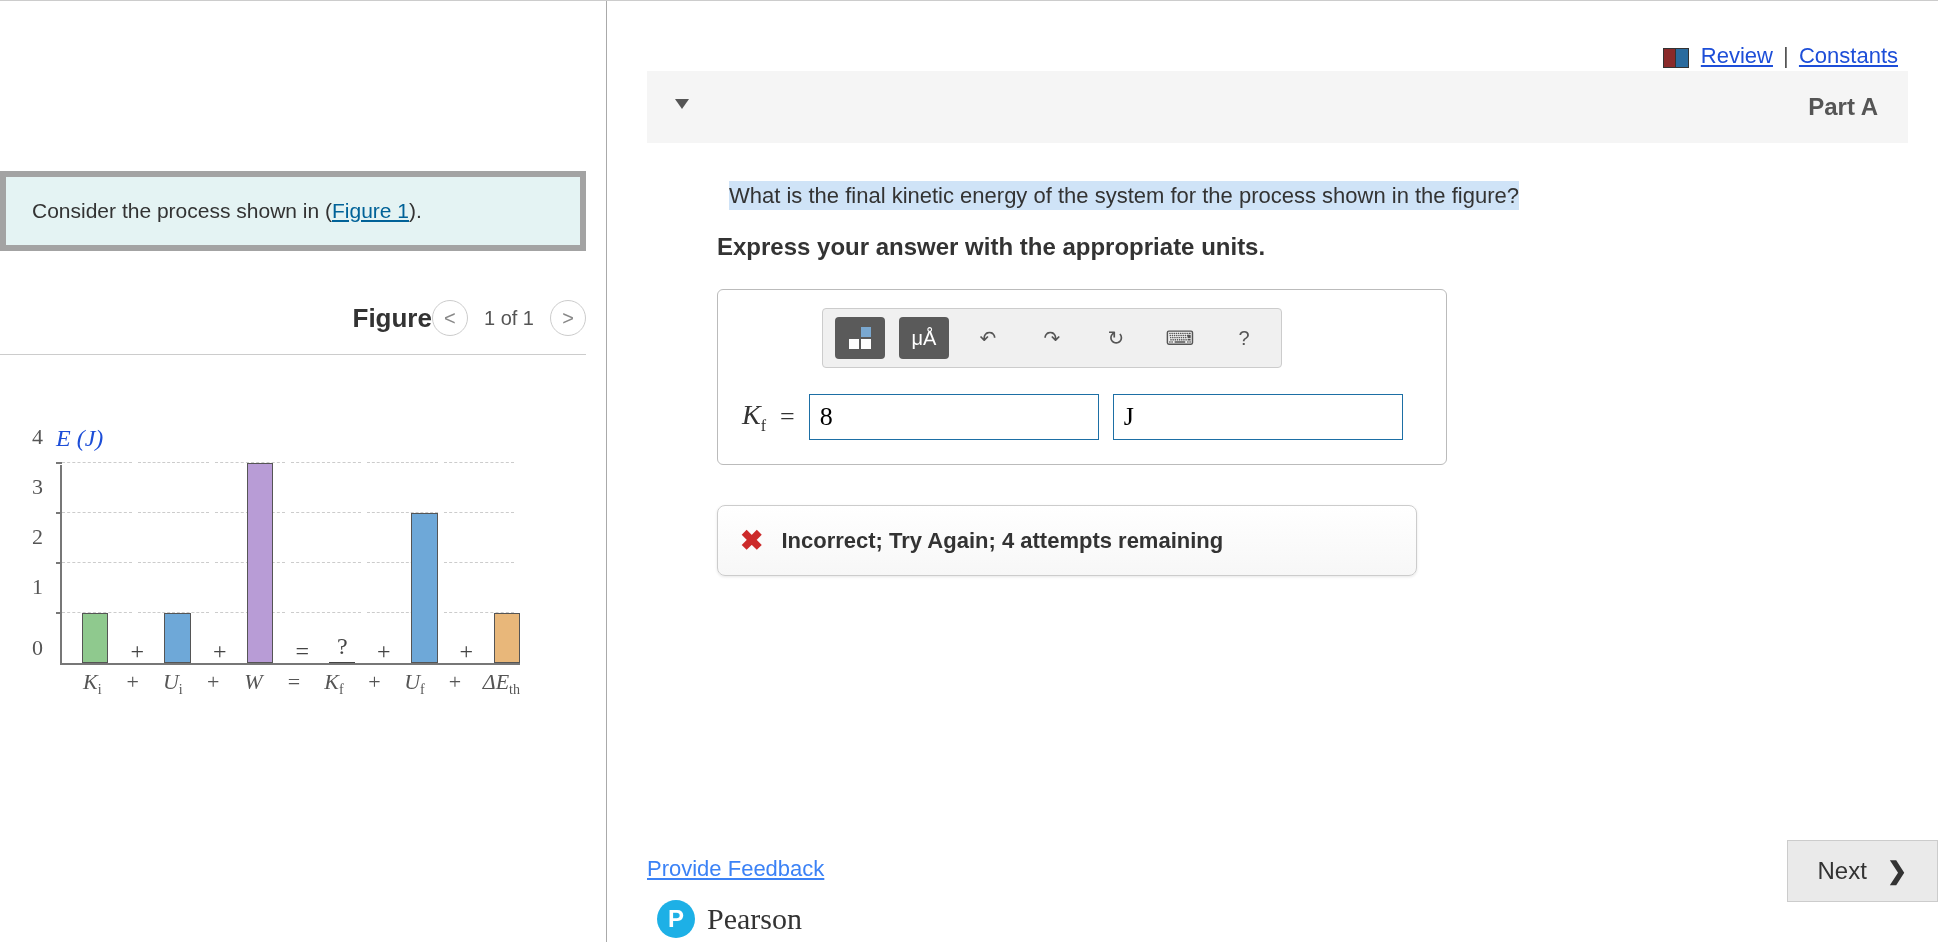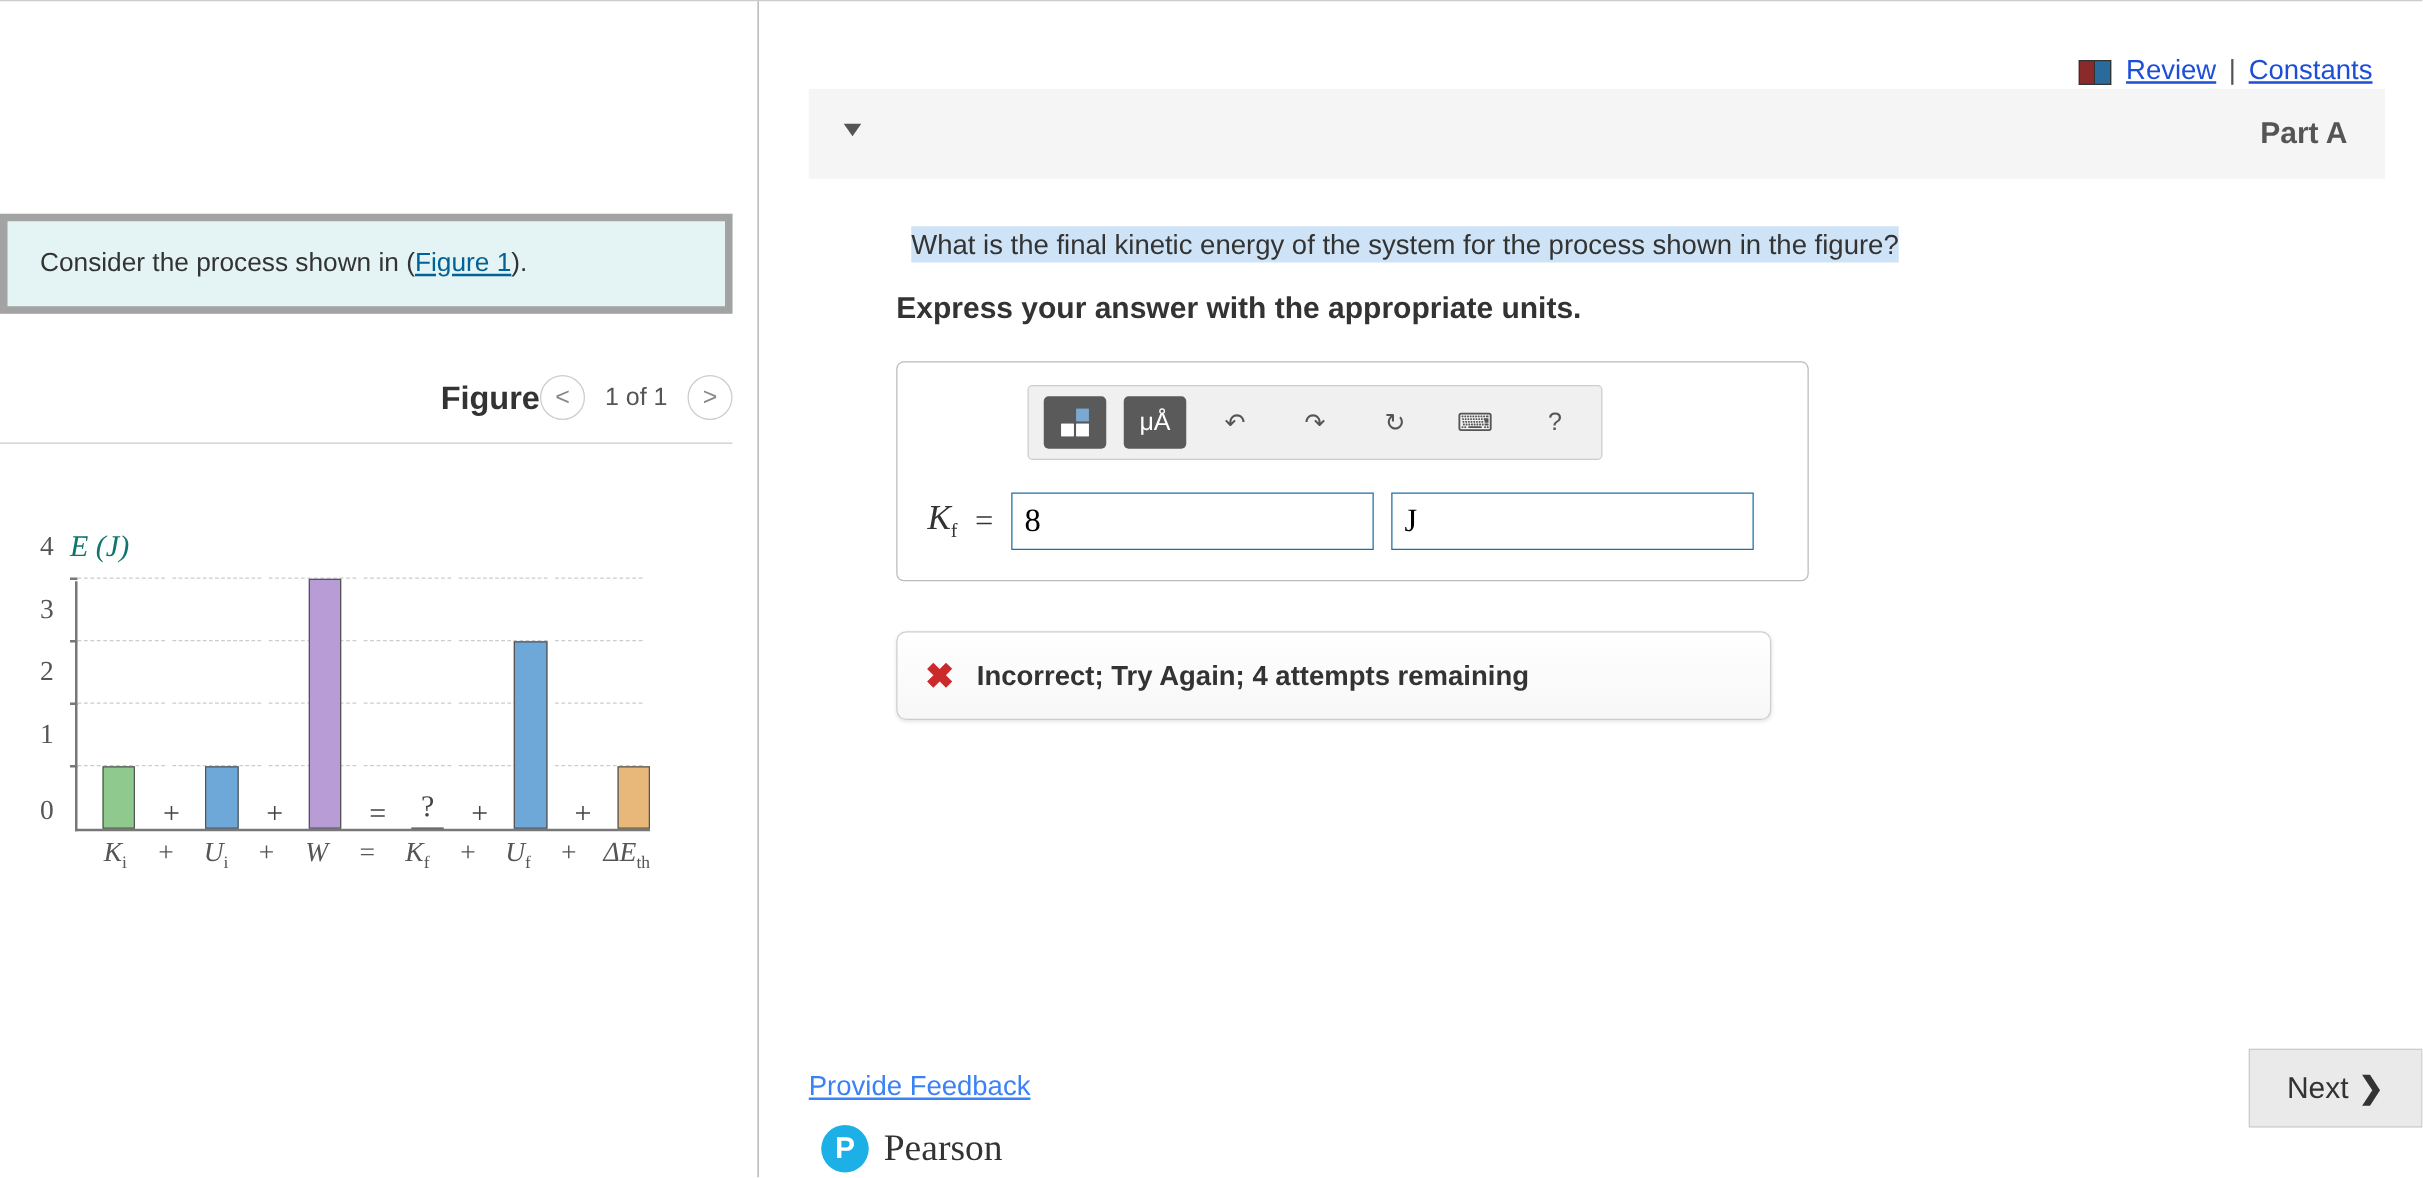--- a/index.html
+++ b/index.html
@@ -73,21 +73,21 @@
     position: relative;
     width: 520px;
   }
   .ylabel {
     position: absolute;
     left: 56px;
     top: -40px;
     font-style: italic;
     font-size: 24px;
     font-family: "Times New Roman", serif;
-    color: #0f766e;
+    color: #1d4ed8;
   }
   .plot {
     position: relative;
     height: 200px;
     width: 460px;
     border-left: 2px solid #777;
     border-bottom: 2px solid #777;
   }
   .gridline {
     position: absolute;
@@ -324,22 +324,21 @@
     position: absolute;
     right: 0;
     bottom: 40px;
     background: #eaeaea;
     border: 1px solid #ccc;
     padding: 16px 30px;
     font-size: 24px;
     color: #333;
     cursor: pointer;
     display: flex;
-    align-items: center;
-    gap: 8px;
+    gap: 20px;
   }
   .pearson {
     position: absolute;
     left: 50px;
     bottom: 4px;
     display: flex;
     align-items: center;
     gap: 12px;
     font-family: "Times New Roman", serif;
     font-size: 30px;

